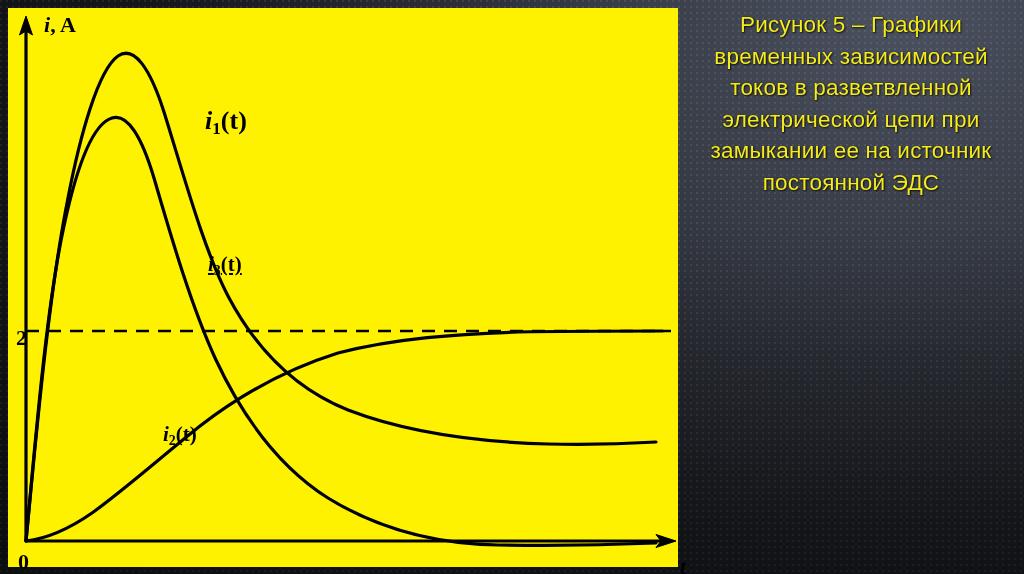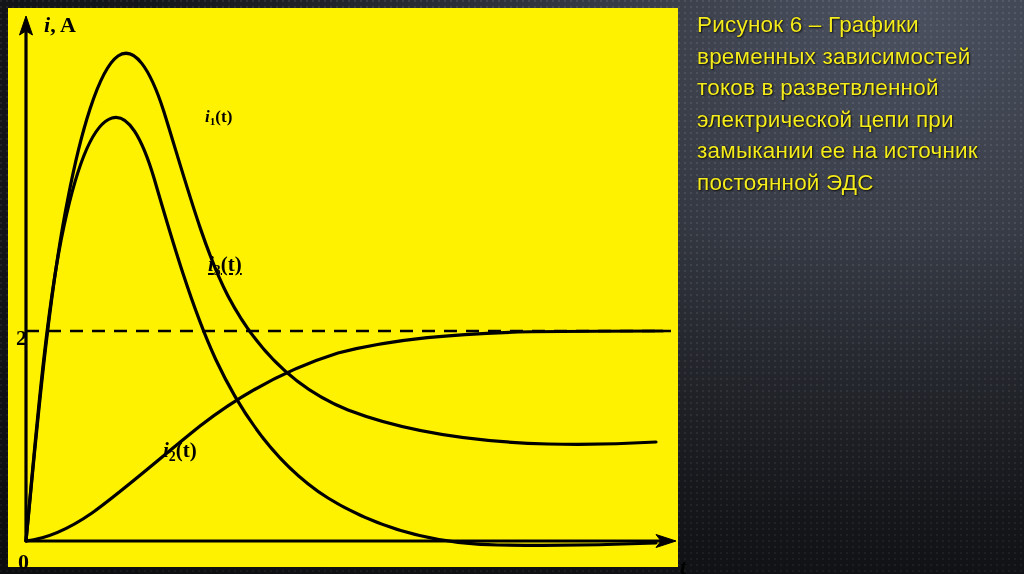--- a/index.html
+++ b/index.html
@@ -13,20 +13,21 @@
     height: 574px;
     overflow: hidden;
     font-family: "Liberation Sans", sans-serif;
     
     background-color: #2b2e35;
     background-image:
       radial-gradient(circle at 1px 1px, rgba(255,255,255,0.085) 1px, rgba(0,0,0,0) 1.6px),
       radial-gradient(ellipse 760px 620px at 88% 2%, #4b5160 0%, #3a3f4a 32%, #2c2f37 58%, #1f2127 82%, #171a1e 100%);
     background-size: 6px 6px, 100% 100%;
     background-position: 0 0, 0 0;
+    text-align: center;
   }
   
   #vignette {
     position: absolute;
     inset: 0;
     background:
       linear-gradient(to bottom, rgba(0,0,0,0) 40%, rgba(0,0,0,0.40) 100%),
       linear-gradient(to right, rgba(0,0,0,0.22) 0%, rgba(0,0,0,0) 35%);
     pointer-events: none;
   }
@@ -62,23 +63,23 @@
   #y-axis-label { left: 36px;  top: 6px;   font-size: 22px; }
   #x-axis-label { left: 672px; top: 548px; font-size: 22px; }
   #tick-2 {
     left: 8px; top: 319px; font-size: 22px;
     font-style: normal;
   }
   #origin-0 {
     left: 10px; top: 543px; font-size: 22px;
     font-style: normal;
   }
-  #label-i1 { left: 197px; top: 100px; font-size: 17px; }
+  #label-i1 { left: 197px; top: 100px; font-size: 26px; }
   #label-i3 { left: 200px; top: 246px; font-size: 21px; text-decoration: underline; }
-  #label-i2 { left: 155px; top: 432px; font-size: 21px; }
+  #label-i2 { left: 155px; top: 416px; font-size: 21px; }
   .curve-label sub,
   .axis-label sub {
     font-size: 0.66em;
     font-style: normal;
     font-weight: bold;
     vertical-align: -0.30em;
   }
   .paren { font-style: normal; font-weight: bold; }
 
   
@@ -148,15 +149,15 @@
     <div class="axis-label" id="y-axis-label"><span>i</span><span class="paren">, A</span></div>
     <div class="axis-label" id="x-axis-label">t</div>
     <div class="tick-label" id="tick-2">2</div>
     <div class="tick-label" id="origin-0">0</div>
 
     <div class="curve-label" id="label-i1"><span>i</span><sub>1</sub><span class="paren">(t)</span></div>
     <div class="curve-label" id="label-i3"><span>i</span><sub>3</sub><span class="paren">(t)</span></div>
     <div class="curve-label" id="label-i2"><span>i</span><sub>2</sub><span class="paren">(t)</span></div>
   </div>
 
-  <div id="caption">Рисунок 6 – Графики временных зависимостей токов в разветвленной электрической цепи при замыкании ее на источник постоянной ЭДС</div>
+  <div id="caption">Рисунок 5 – Графики временных зависимостей токов в разветвленной электрической цепи при замыкании ее на источник постоянной ЭДС</div>
 
 </div>
 
 </body></html>

